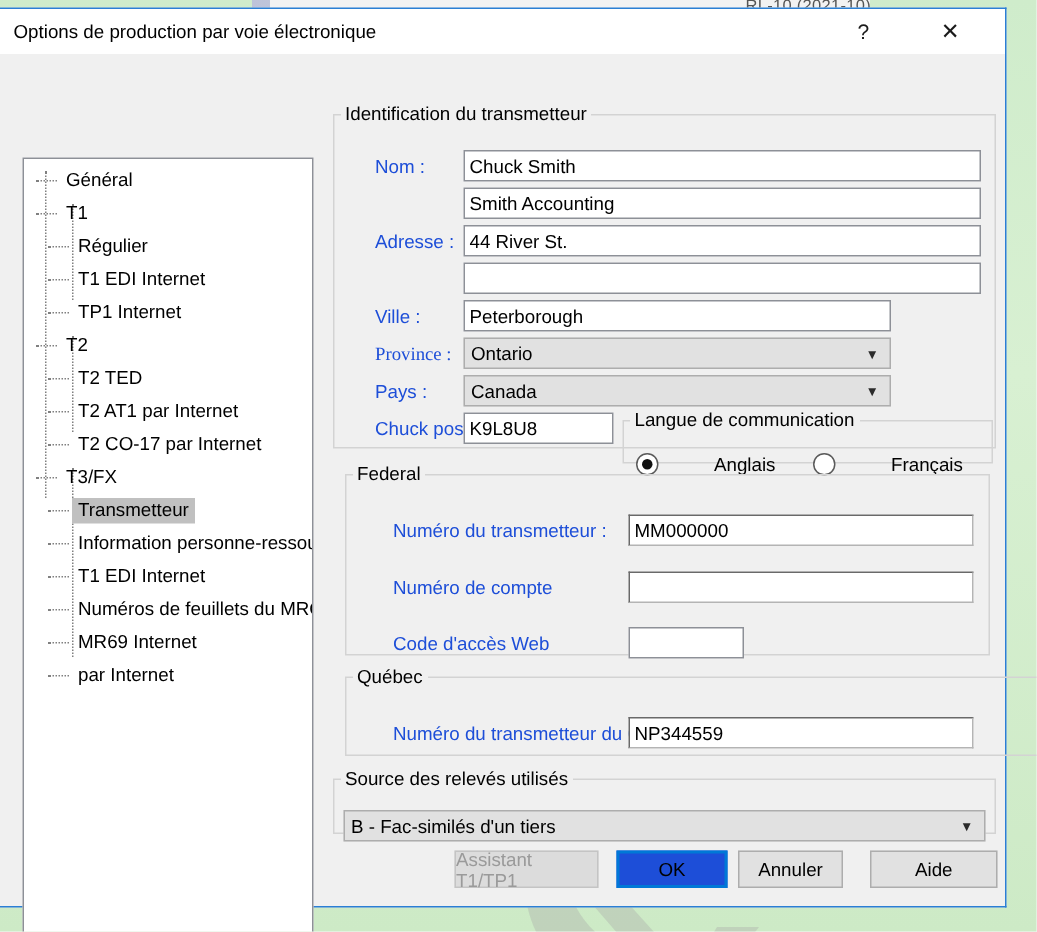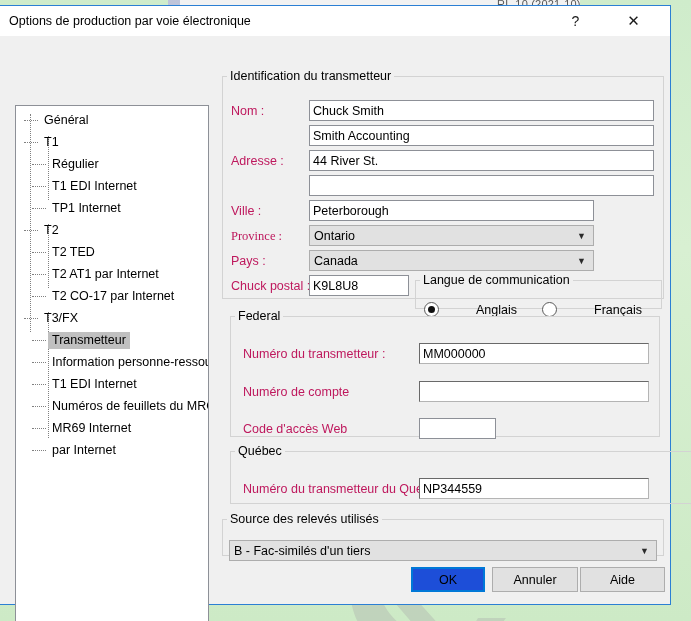--- a/index.html
+++ b/index.html
@@ -178,22 +178,23 @@
 
   #gb-ident { left: 0; top: 0; width: 442px; height: 230px; }
   #gb-federal { left: 8px; top: 240px; width: 430px; height: 128px; }
   #gb-quebec  { left: 8px; top: 375px; width: 514px; height: 60px; }
   #gb-source  { left: 0; top: 443px; width: 442px; height: 44px; }
   #gb-langue  { left: 192px; top: 190px; width: 247px; height: 36px; }
 
   .fld-label {
     position: absolute;
     font-size: 12.5px;
-    color: #be185d;
+    color: #1d4ed8;
     white-space: nowrap;
+    margin-left: 19px;
   }
 
   input.tb {
     position: absolute;
     box-sizing: border-box;
     font-family: "Liberation Sans", sans-serif;
     font-size: 12.5px;
     color: #000;
     background: #ffffff;
     border: 1px solid #8d9097;
@@ -286,21 +287,21 @@
     justify-content: center;
     cursor: default;
   }
   .btn.disabled { color: #9a9a9a; background: #dcdcdc; border-color: #c4c4c4; }
   .btn.default {
     border: 2px solid #0078d7;
     background: #1d4ed8;
   }
   #btn-assistant { left: 303px; width: 96px; }
   #btn-ok       { left: 411px; width: 74px; }
-  #btn-annuler  { left: 492px; width: 86px; }
+  #btn-annuler  { left: 492px; width: 70px; }
   #btn-aide     { left: 580px; width: 85px; }
 </style>
 </head>
 <body>
 
 <div id="desktop">
   <div id="bg-violet-band"></div>
   <div id="bg-white-band"></div>
   <div id="bg-strip-text">RL-10 (2021-10)</div>
 
@@ -459,20 +460,21 @@
         <fieldset class="gb" id="gb-source">
           <legend>Source des relevés utilisés</legend>
           <div class="combo" style="left:6px; top:14px; width:428px;">
             <span>B - Fac-similés d'un tiers</span>
             <span class="arrow">▼</span>
           </div>
         </fieldset>
       </div>
 
       <div id="btn-row">
+        <div class="btn disabled" id="btn-assistant">Assistant T1/TP1</div>
         <div class="btn default" id="btn-ok">OK</div>
         <div class="btn" id="btn-annuler">Annuler</div>
         <div class="btn" id="btn-aide">Aide</div>
       </div>
 
     </div>
   </div>
 </div>
 
 </body></html>

